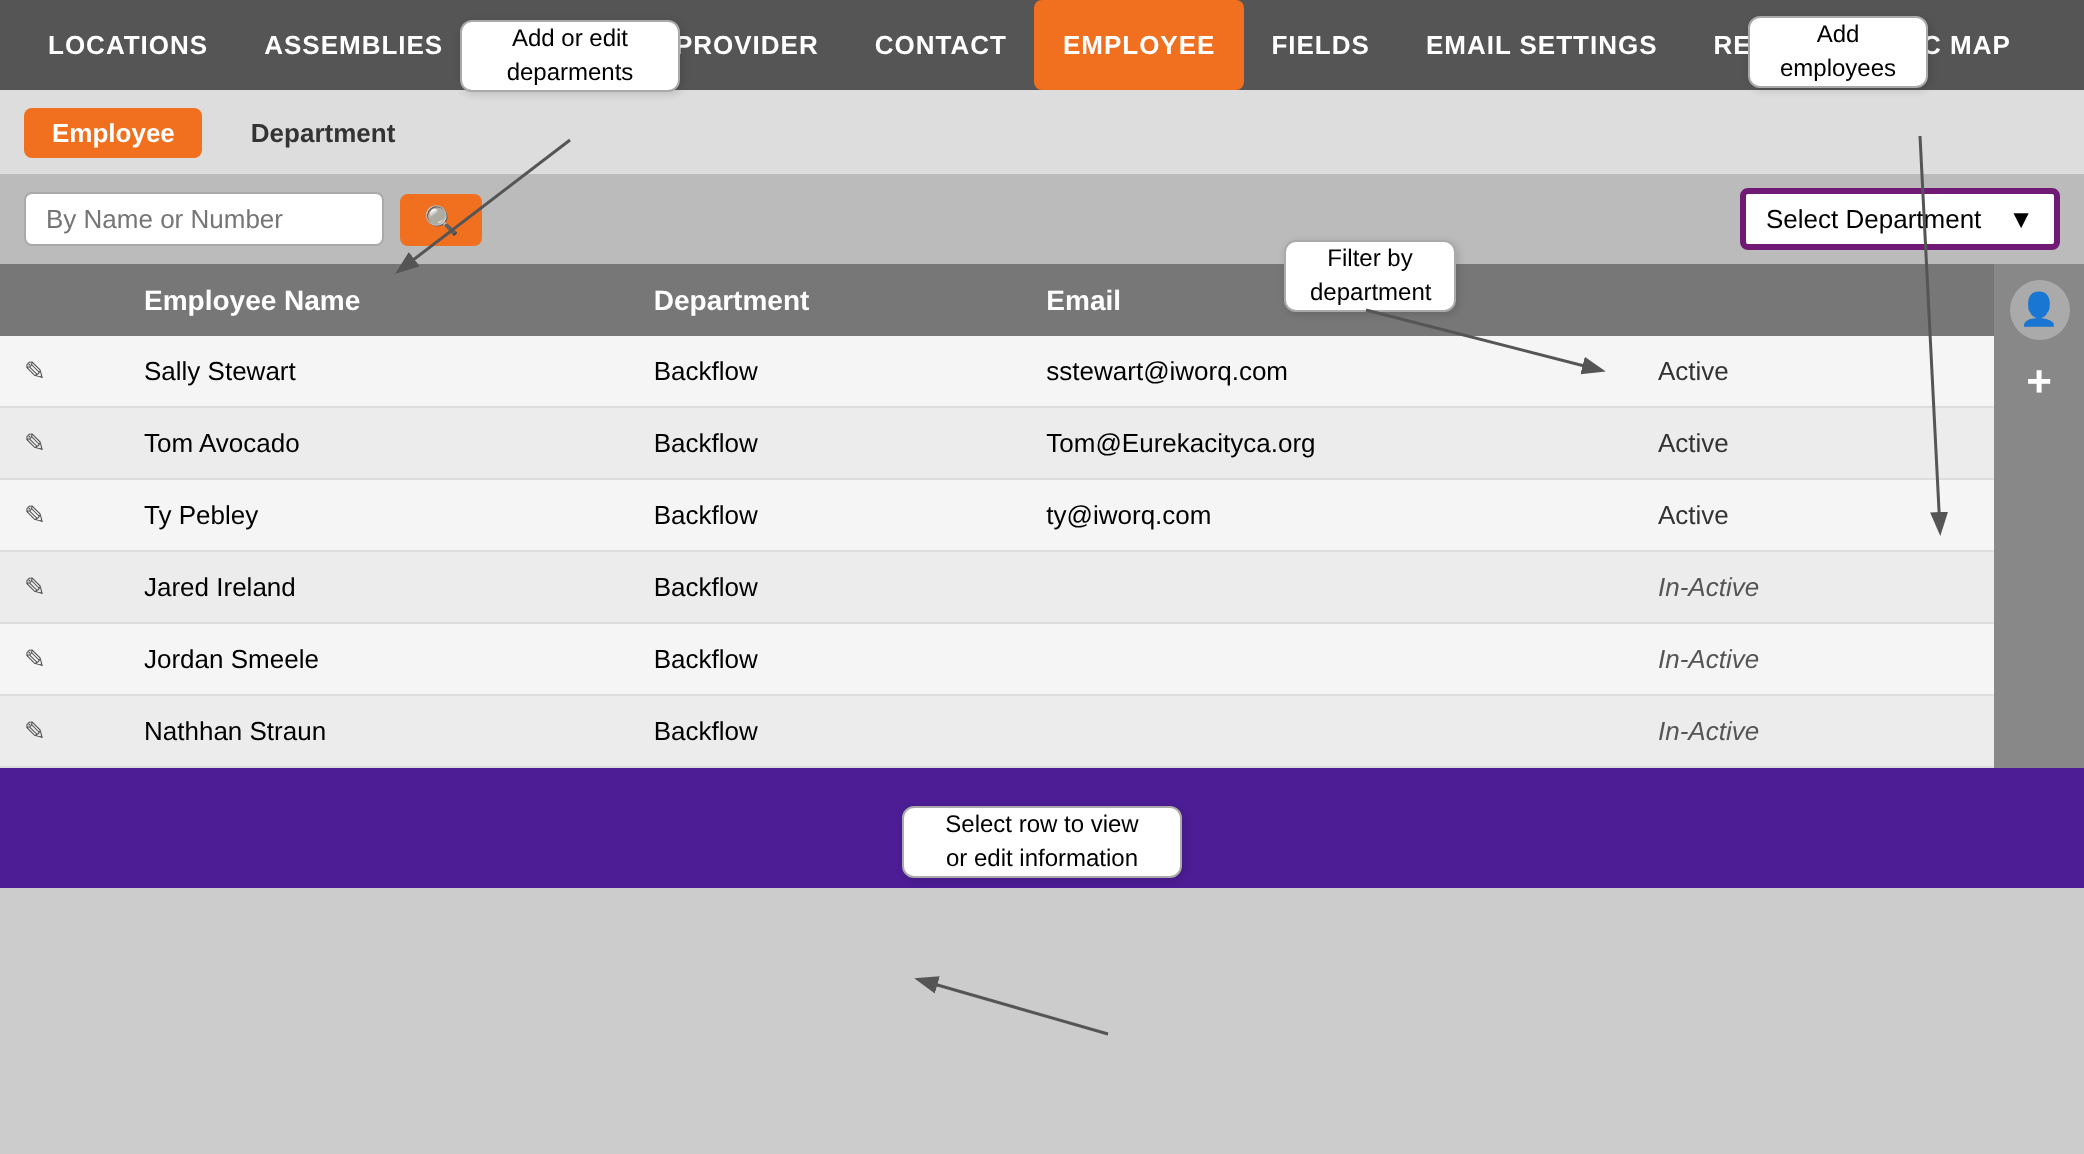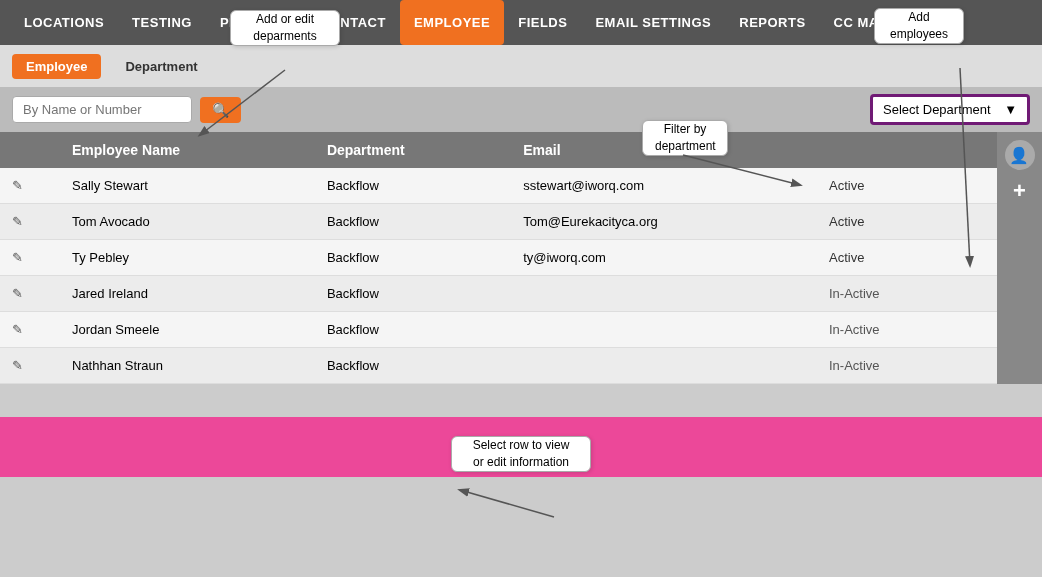--- a/index.html
+++ b/index.html
@@ -132,21 +132,21 @@
     .main-table tbody td {
       padding: 10px 12px;
       font-size: 13px;
     }
     .edit-icon {
       color: #555;
       font-size: 13px;
       cursor: pointer;
     }
     .status-active { color: #333; margin-top: 28px; }
-    .status-inactive { color: #555; }
+    .status-inactive { color: #555; font-style: italic; }
 
     
     .side-panel {
       width: 45px;
       background: #888;
       display: flex;
       flex-direction: column;
       align-items: center;
       padding-top: 8px;
       gap: 8px;
@@ -185,24 +185,23 @@
       line-height: 1.4;
     }
     .callout::after {
       content: '';
       position: absolute;
       border: 6px solid transparent;
     }
 
     
     .bottom-bar {
-      background: #ec4899;
+      background: #4c1d95;
       height: 60px;
       position: relative;
-      margin-top: 33px;
     }
 
     .page-wrapper {
       position: relative;
     }
 
     
     .overlay {
       position: absolute;
       top: 0;
@@ -227,20 +226,21 @@
 employees</span>
   </div>
 
   <div class="callout" style="top: 120px; left: 630px; width: 86px; margin-left: 12px;">
     <span style="white-space:pre-line;">Filter by
 department</span>
   </div>
 
   <nav class="navbar">
     <div class="nav-item">LOCATIONS</div>
+    <div class="nav-item">ASSEMBLIES</div>
     <div class="nav-item">TESTING</div>
     <div class="nav-item">PROVIDER</div>
     <div class="nav-item">CONTACT</div>
     <div class="nav-item active">EMPLOYEE</div>
     <div class="nav-item">FIELDS</div>
     <div class="nav-item">EMAIL SETTINGS</div>
     <div class="nav-item">REPORTS</div>
     <div class="nav-item">CC MAP</div>
   </nav>
 

